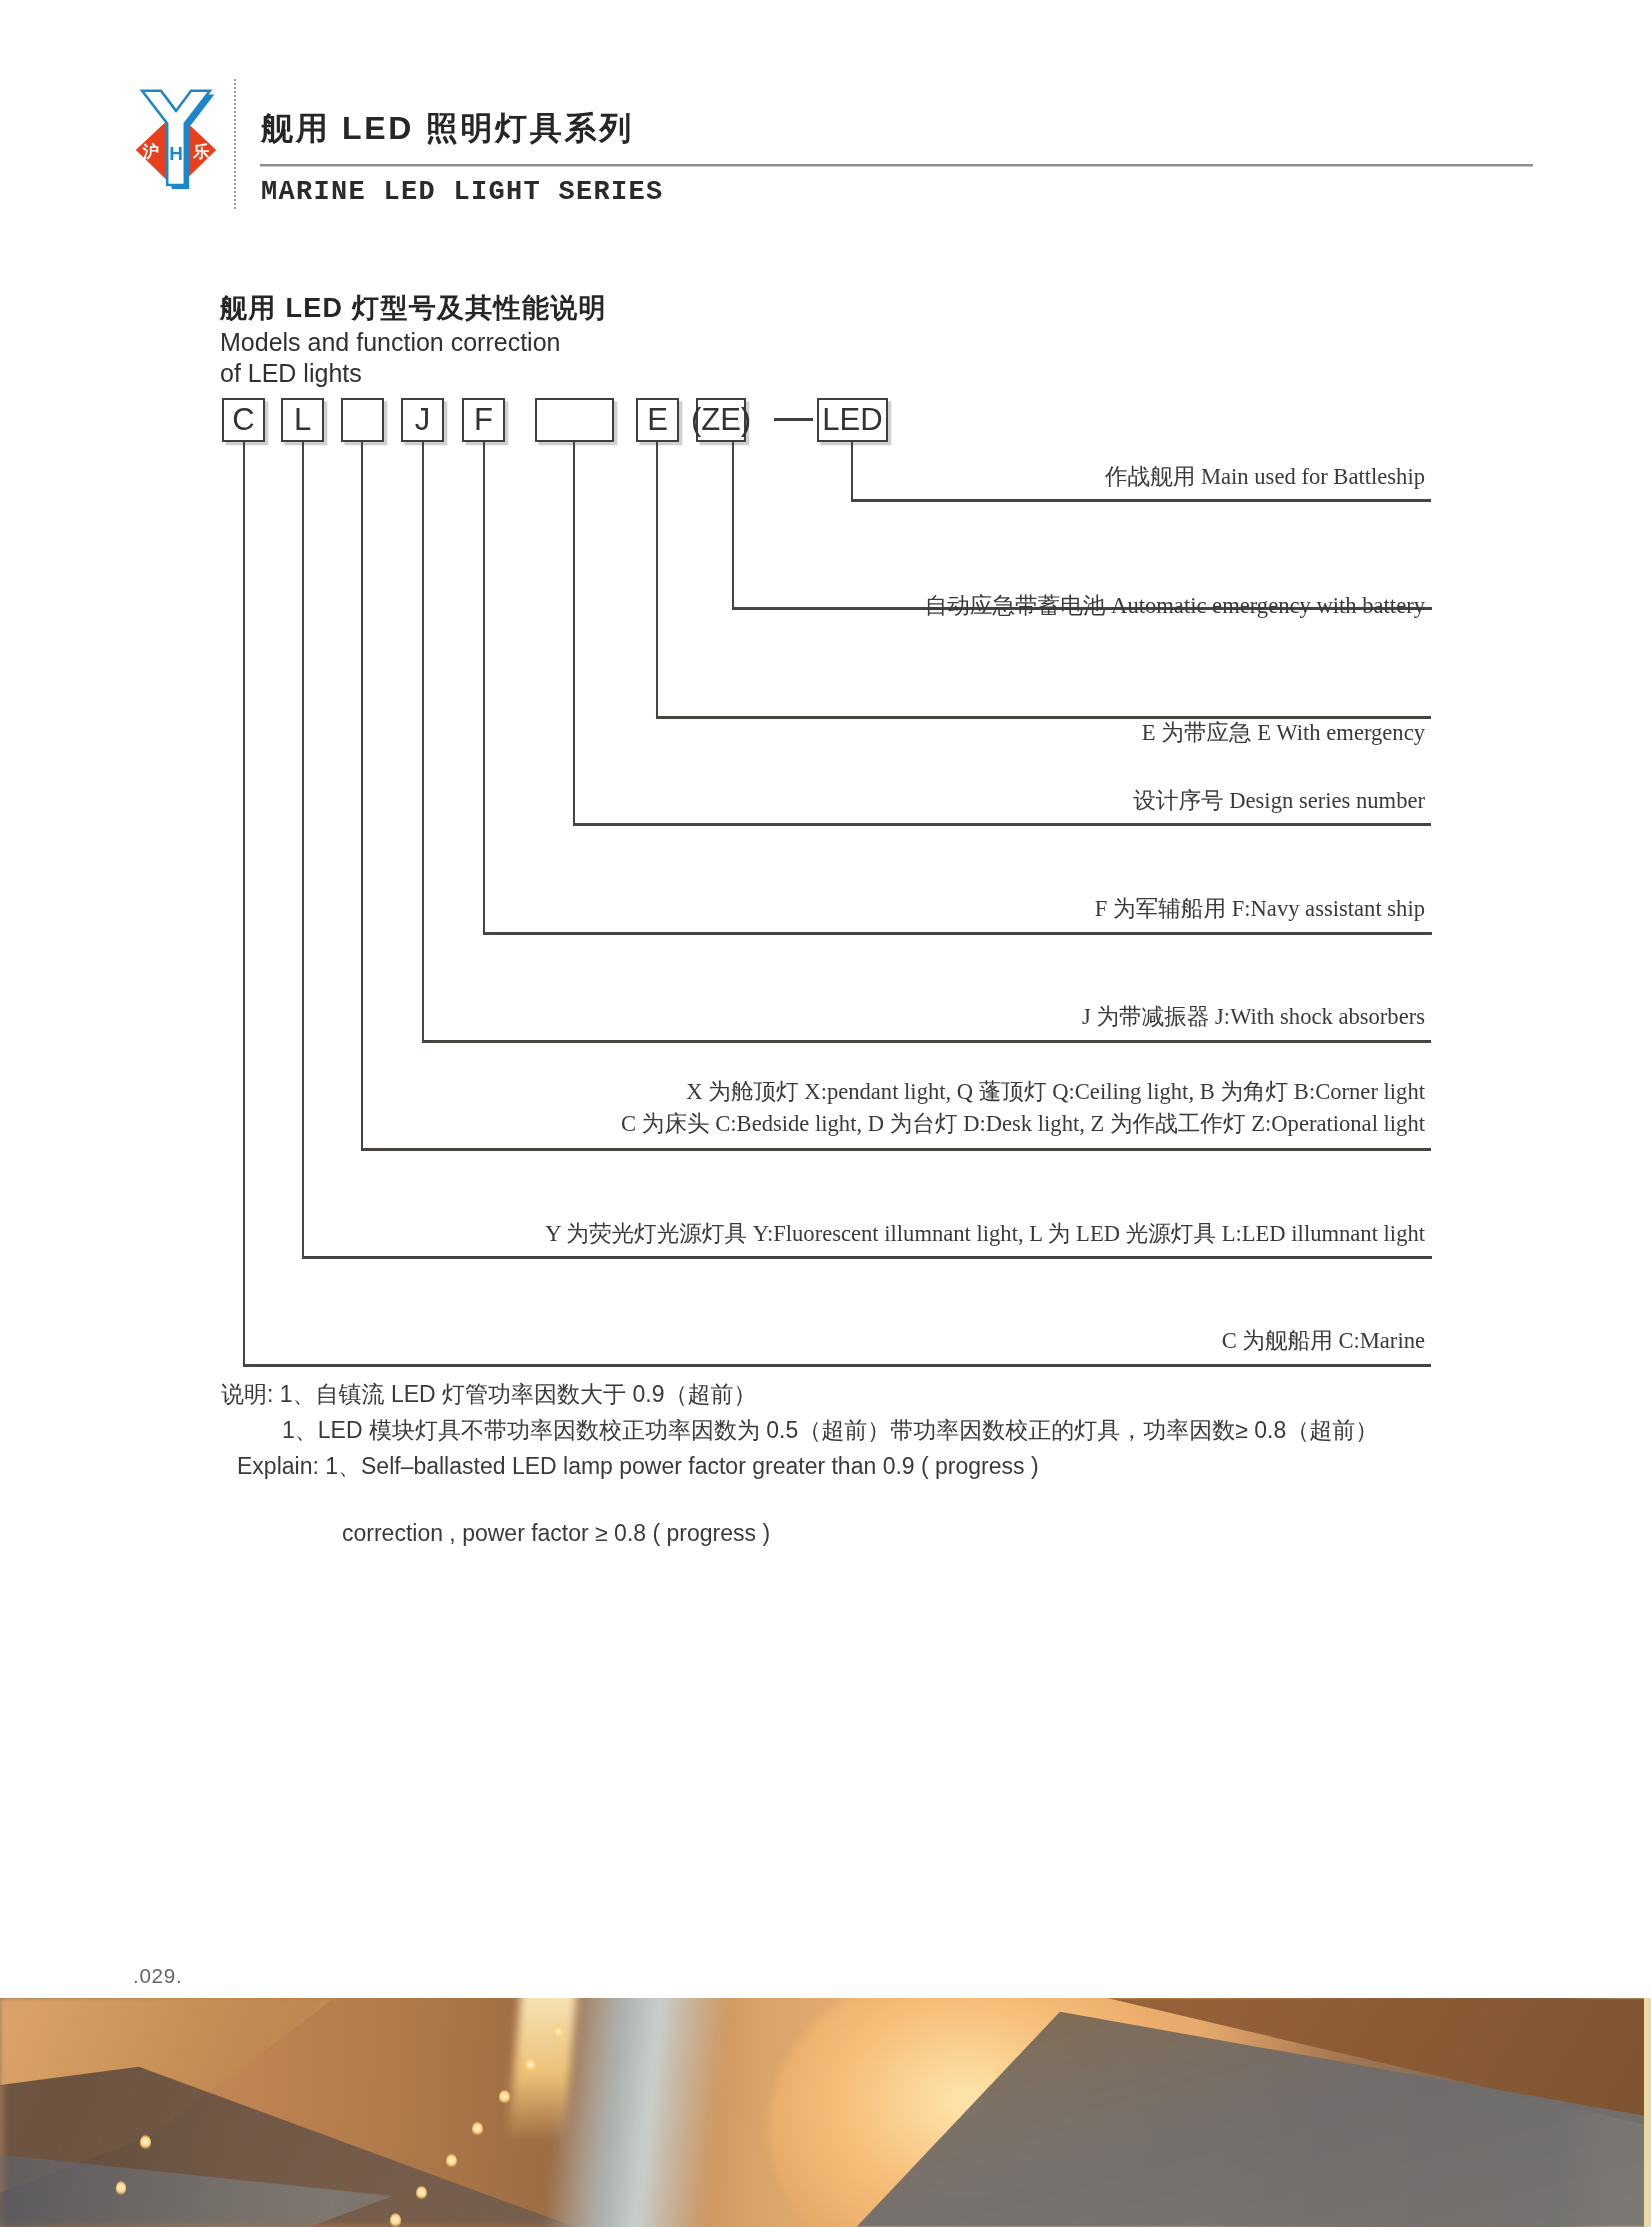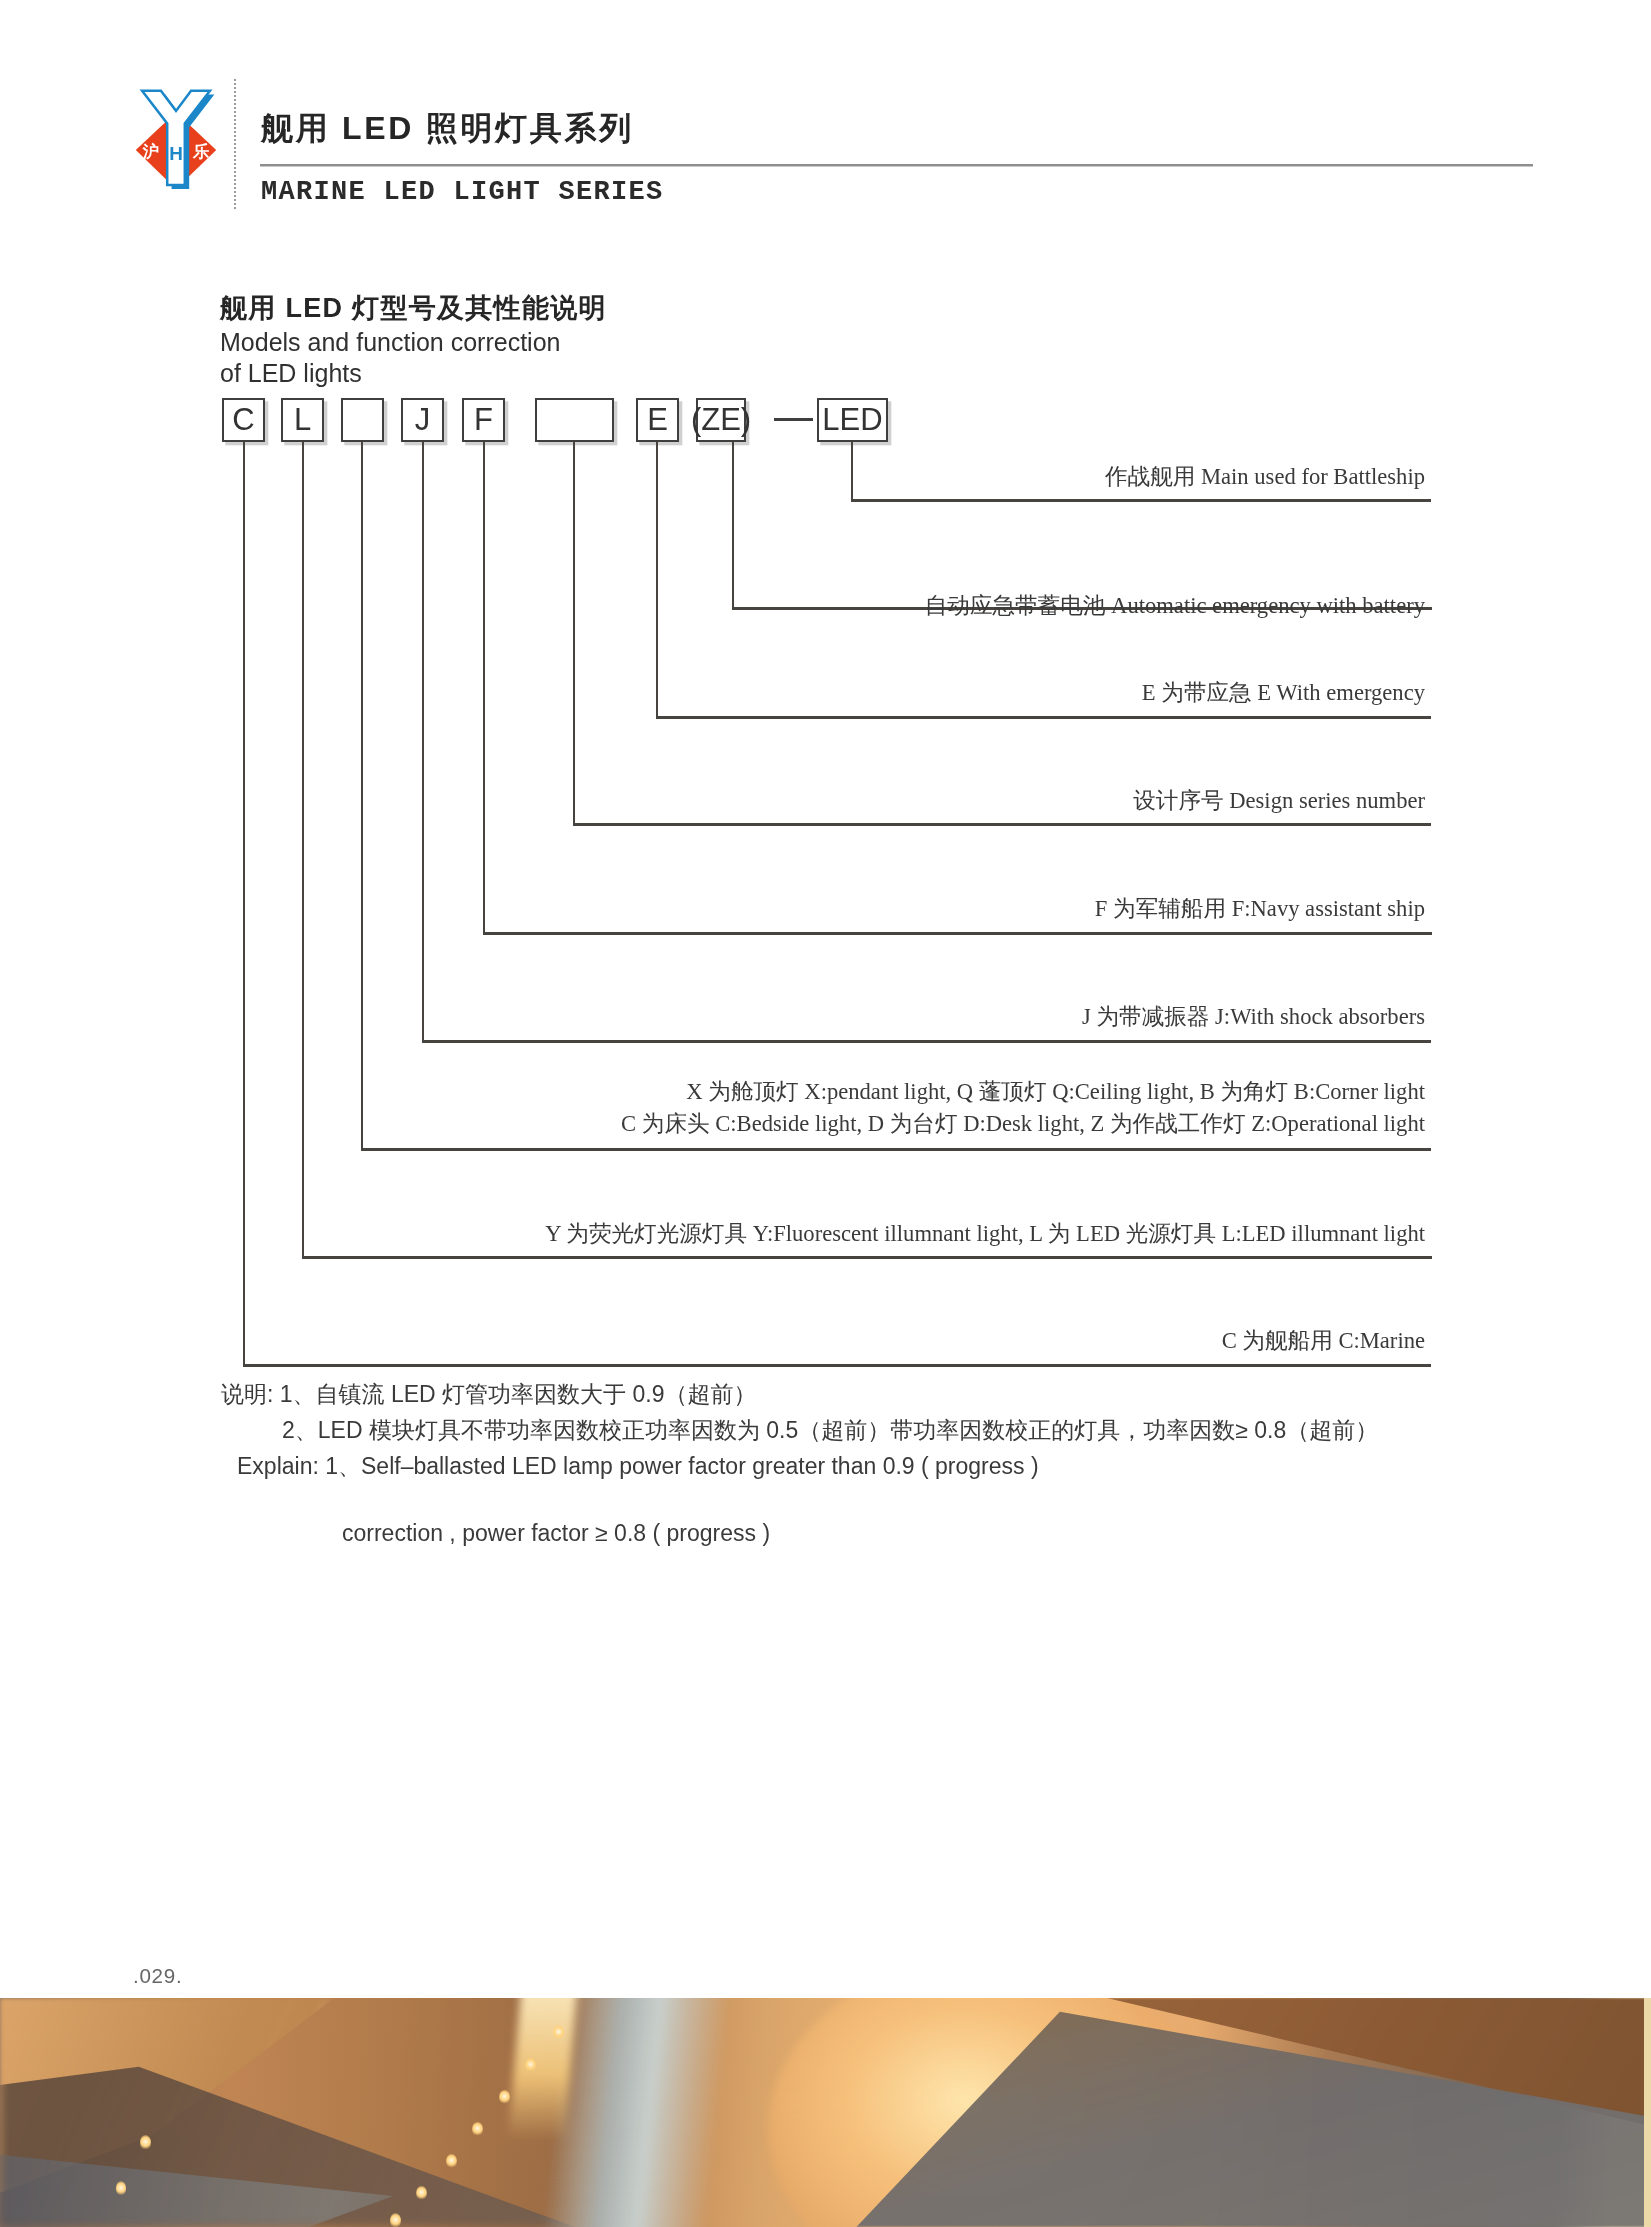--- a/index.html
+++ b/index.html
@@ -111,21 +111,21 @@
   <div class="leg-v" style="left:851px; top:442px; height:57px;"></div>
   <div class="leg-h" style="left:851px; top:499px; width:580px;"></div>
   <div class="leg-label" style="top:461px;"><span>作战舰用 Main used for Battleship</span></div>
 
   <div class="leg-v" style="left:732px; top:442px; height:165px;"></div>
   <div class="leg-h" style="left:732px; top:607px; width:700px;"></div>
   <div class="leg-label" style="top:590px;"><span>自动应急带蓄电池 Automatic emergency with battery</span></div>
 
   <div class="leg-v" style="left:656px; top:442px; height:274px;"></div>
   <div class="leg-h" style="left:656px; top:716px; width:775px;"></div>
-  <div class="leg-label" style="top:677px;"><span>E 为带应急 E With emergency</span></div>
+  <div class="leg-label" style="top:717px;"><span>E 为带应急 E With emergency</span></div>
 
   <div class="leg-v" style="left:573px; top:442px; height:381px;"></div>
   <div class="leg-h" style="left:573px; top:823px; width:858px;"></div>
   <div class="leg-label" style="top:785px;"><span>设计序号 Design series number</span></div>
 
   <div class="leg-v" style="left:483px; top:442px; height:490px;"></div>
   <div class="leg-h" style="left:483px; top:932px; width:949px;"></div>
   <div class="leg-label" style="top:893px;"><span>F 为军辅船用 F:Navy assistant ship</span></div>
 
   <div class="leg-v" style="left:422px; top:442px; height:598px;"></div>
@@ -141,21 +141,21 @@
 
   <div class="leg-v" style="left:302px; top:442px; height:814px;"></div>
   <div class="leg-h" style="left:302px; top:1256px; width:1130px;"></div>
   <div class="leg-label" style="top:1218px;"><span>Y 为荧光灯光源灯具 Y:Fluorescent illumnant light,  L 为 LED 光源灯具 L:LED illumnant light</span></div>
 
   <div class="leg-v" style="left:243px; top:442px; height:922px;"></div>
   <div class="leg-h" style="left:243px; top:1364px; width:1188px;"></div>
   <div class="leg-label" style="top:1325px;"><span>C 为舰船用 C:Marine</span></div>
 
   <div class="note" style="left:221px; top:1379px;">说明: 1、自镇流 LED 灯管功率因数大于 0.9（超前）</div>
-  <div class="note" style="left:282px; top:1415px;">2、LED 模块灯具不带功率因数校正功率因数为 0.5（超前）带功率因数校正的灯具，功率因数≥ 0.8（超前）</div>
+  <div class="note" style="left:282px; top:1415px;">1、LED 模块灯具不带功率因数校正功率因数为 0.5（超前）带功率因数校正的灯具，功率因数≥ 0.8（超前）</div>
   <div class="note" style="left:237px; top:1451px;">Explain: 1、Self–ballasted LED lamp power factor greater than 0.9 ( progress )</div>
   <div class="note" style="left:342px; top:1520px;">correction , power factor ≥ 0.8 ( progress )</div>
 
   <div class="page-num">.029.</div>
 
   <div class="photo">
     <div class="ph-pier"></div>
     <div class="ph-shadeL"></div>
     <div class="ph-blue"></div>
     <div class="ph-flare"></div>

